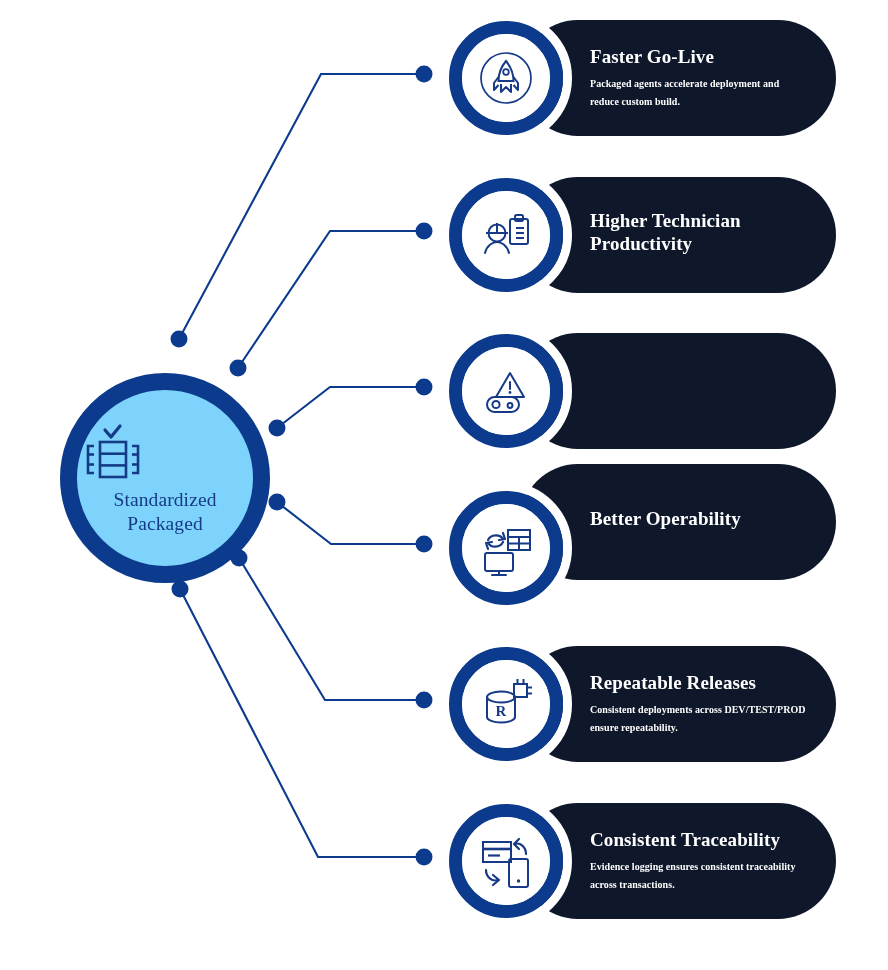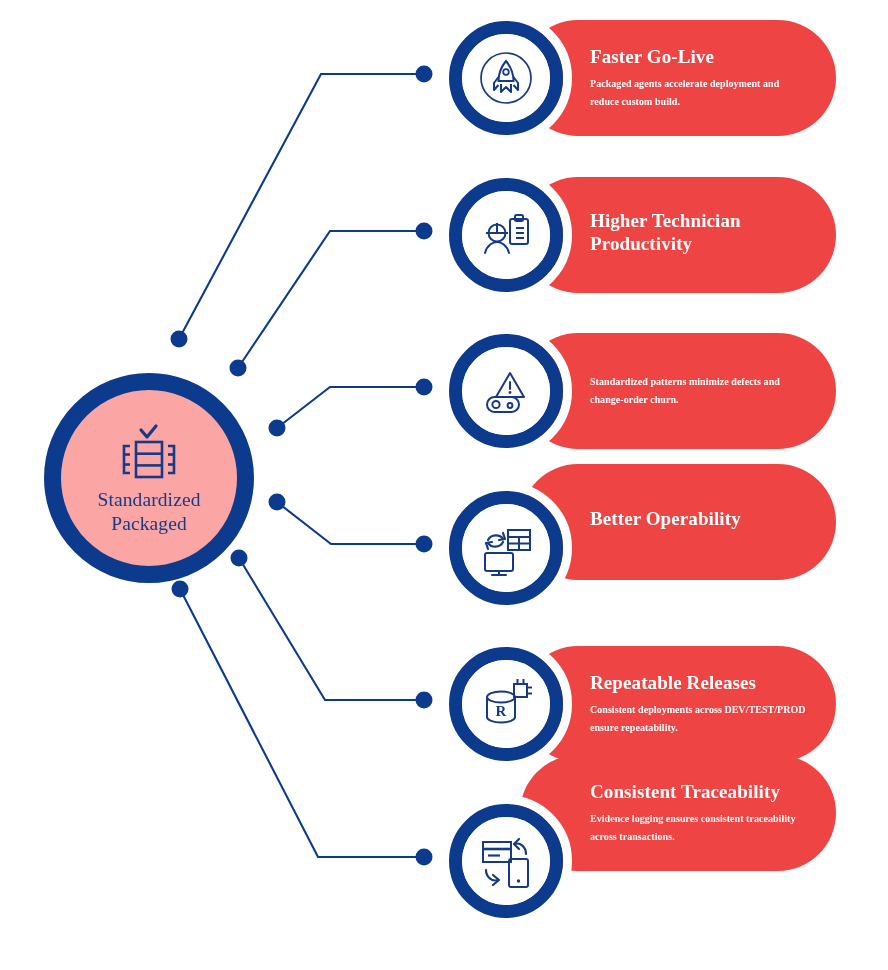--- a/index.html
+++ b/index.html
@@ -6,35 +6,35 @@
   html,body{margin:0;padding:0;background:#ffffff;}
   body{width:888px;height:970px;position:relative;overflow:hidden;
        font-family:"Liberation Serif","DejaVu Serif",serif;}
   #stage{position:absolute;left:0;top:0;width:888px;height:970px;}
 
   
   #links{position:absolute;left:0;top:0;width:888px;height:970px;z-index:1;}
 
   
   #hub{position:absolute;z-index:3;
-       left:44px;top:373px;width:210px;height:210px;
+       left:60px;top:373px;width:210px;height:210px;
        border-radius:50%;
        border:17px solid #0c3b8d;
-       background:#fca5a5;
+       background:#7dd3fc;
        box-sizing:border-box;
        display:flex;flex-direction:column;
-       align-items:center;justify-content:center;}
+       justify-content:center;}
   #hub .hub-icon{width:72px;height:62px;margin-bottom:6px;}
   #hub .hub-label{color:#163a86;font-size:19.5px;line-height:24px;
                   text-align:center;letter-spacing:.1px;}
 
   
   .card{position:absolute;z-index:2;
         left:520px;width:316px;height:116px;
-        background:#ef4444;border-radius:58px;
+        background:#0f172a;border-radius:58px;
         box-sizing:border-box;}
   .card-text{position:absolute;left:70px;right:26px;top:0;bottom:0;
              display:flex;flex-direction:column;justify-content:center;}
   .card-title{color:#ffffff;font-weight:bold;font-size:19px;
               line-height:23px;letter-spacing:.1px;margin-bottom:7px;}
   .card-body{color:#ffffff;font-size:10px;line-height:17.6px;
              font-weight:bold;letter-spacing:.05px;}
 
   
   .badge{position:absolute;z-index:4;width:114px;height:114px;}
@@ -156,21 +156,20 @@
         <rect x="41" y="12" width="8" height="6" rx="1.5" fill="none" stroke="#163a86" stroke-width="2"></rect>
         <line x1="42" y1="25" x2="50" y2="25" stroke="#163a86" stroke-width="2"></line>
         <line x1="42" y1="30" x2="50" y2="30" stroke="#163a86" stroke-width="2"></line>
         <line x1="42" y1="35" x2="50" y2="35" stroke="#163a86" stroke-width="2"></line>
       </svg>
     </div>
   </div>
 
   <div class="card" style="top:333px">
     <div class="card-text">
-      <div class="card-body">Standardized patterns minimize defects and change-order churn.</div>
     </div>
   </div>
   <div class="notch" style="left:440px;top:325px"></div>
   <div class="badge" style="left:449px;top:334px">
     <div class="ring"></div>
     <div class="disc">
       <svg class="glyph" viewBox="0 0 64 64">
         <path d="M36 14 L50 38 L22 38 Z" fill="none" stroke="#163a86" stroke-width="2" stroke-linejoin="round"></path>
         <line x1="36" y1="23" x2="36" y2="30" stroke="#163a86" stroke-width="2" stroke-linecap="round"></line>
         <circle cx="36" cy="33.5" r="1.4" fill="#163a86"></circle>
@@ -222,21 +221,21 @@
         <text x="27" y="44" text-anchor="middle" fill="#163a86" font-family="'Liberation Serif',serif" font-size="15" font-weight="bold">R</text>
         <rect x="40" y="12" width="13" height="13" fill="none" stroke="#163a86" stroke-width="2"></rect>
         <line x1="43.5" y1="12" x2="43.5" y2="7" stroke="#163a86" stroke-width="2"></line>
         <line x1="49.5" y1="12" x2="49.5" y2="7" stroke="#163a86" stroke-width="2"></line>
         <line x1="53" y1="15.5" x2="58" y2="15.5" stroke="#163a86" stroke-width="2"></line>
         <line x1="53" y1="21.5" x2="58" y2="21.5" stroke="#163a86" stroke-width="2"></line>
       </svg>
     </div>
   </div>
 
-  <div class="card" style="top:755px">
+  <div class="card" style="top:803px">
     <div class="card-text">
       <div class="card-title">Consistent Traceability</div>
       <div class="card-body">Evidence logging ensures consistent traceability across transactions.</div>
     </div>
   </div>
   <div class="notch" style="left:440px;top:795px"></div>
   <div class="badge" style="left:449px;top:804px">
     <div class="ring"></div>
     <div class="disc">
       <svg class="glyph" viewBox="0 0 64 64">

